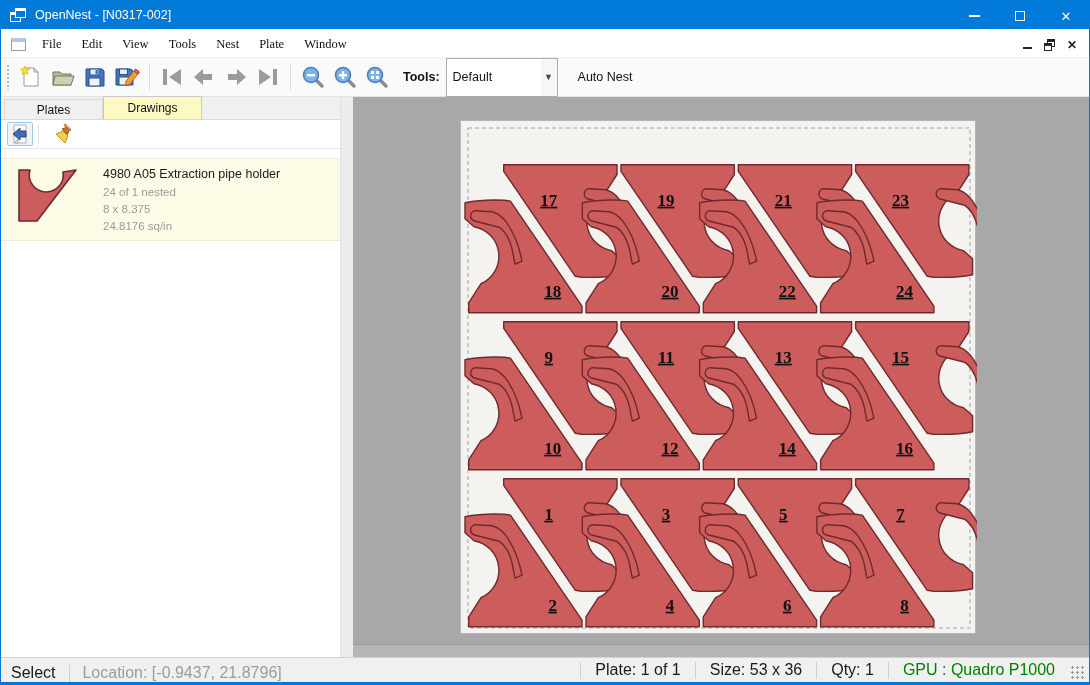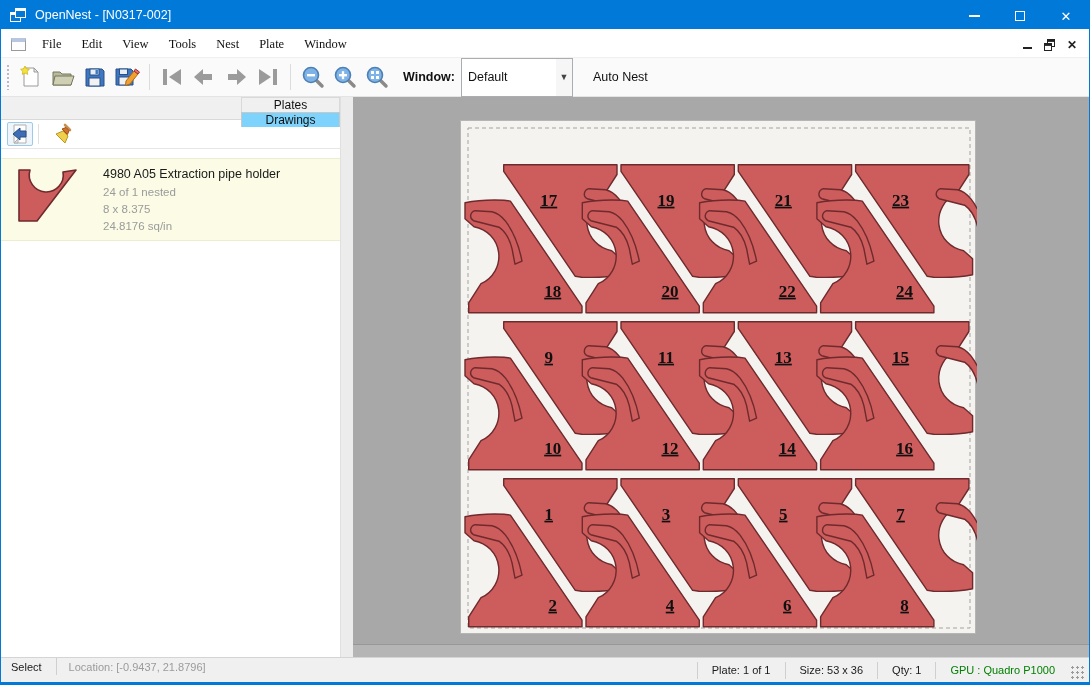--- a/index.html
+++ b/index.html
@@ -32,24 +32,24 @@
         background-size:4px 4px;}
   .tbtn{width:32px;height:32px;display:flex;align-items:center;justify-content:center;border-radius:3px;}
   .tsep{width:1px;height:26px;background:#dcdcdc;margin:0 6px;}
   #engine-label{font-weight:bold;font-size:12.5px;margin:0 6px 0 10px;color:#111;}
   #engine-combo{width:112px;height:39px;border:1px solid #abadb3;background:#fff;display:flex;align-items:center;font-size:12.5px;}
   #engine-combo .val{flex:1;padding-left:6px;color:#111;}
   #engine-combo .arrow{width:16px;height:100%;display:flex;align-items:center;justify-content:center;color:#444;font-size:9px;background:#f6f6f6;}
   #auto-nest{font-size:12.5px;margin-left:12px;padding:4px 8px;border-radius:3px;color:#111;}
   
   #left-panel{position:absolute;left:0;top:96px;width:340px;bottom:27px;background:#fff;border-right:1px solid #e0e0e0;}
-  #tabstrip{position:absolute;left:0;top:0;width:100%;height:23px;background:#f0f0f0;border-bottom:1px solid #d9d9d9;display:flex;align-items:flex-end;flex-direction:column;}
+  #tabstrip{position:absolute;left:0;top:0;width:100%;height:23px;background:#f0f0f0;border-bottom:1px solid #d9d9d9;display:flex;align-items:flex-end;}
   .tab{width:99px;height:20px;display:flex;align-items:center;justify-content:center;font-size:12px;color:#111;
        border:1px solid #d9d9d9;border-bottom:none;background:#f0f0f0;margin-left:3px;}
-  .tab.active{height:23px;background:#7dd3fc;border-color:#c8c8c8;margin-left:0;position:relative;z-index:2;}
+  .tab.active{height:23px;background:#fef9c3;border-color:#c8c8c8;margin-left:0;position:relative;z-index:2;}
   #panel-toolbar{position:absolute;left:0;top:23px;width:100%;height:29px;background:#fff;border-bottom:1px solid #e6e6e6;display:flex;align-items:center;}
   .ptbtn{width:26px;height:24px;margin-left:6px;display:flex;align-items:center;justify-content:center;border-radius:2px;}
   .ptbtn.framed{border:1px solid #9ecae8;background:#eef6fc;}
   .ptsep{width:1px;height:20px;background:#e0e0e0;margin:0 5px;}
   #drawing-item{position:absolute;left:0;top:61px;width:100%;height:83px;background:#fbfbe6;
                 border-top:1px solid #ededd2;border-bottom:1px solid #ededd2;display:flex;}
   #thumb{margin:8px 0 0 14px;}
   #item-text{margin-left:22px;margin-top:6px;}
   #item-title{font-size:12.5px;font-weight:normal;color:#1a1a1a;line-height:19px;}
   .item-line{font-size:11.5px;color:#9b9b9b;line-height:17px;}
@@ -57,21 +57,21 @@
   #canvas{position:absolute;left:352px;top:96px;right:0;bottom:27px;background:var(--canvas);}
   #splitter{position:absolute;left:340px;top:96px;width:12px;bottom:27px;background:#ececec;}
   #hscroll{position:absolute;left:0;bottom:0;width:100%;height:13px;background:#b5b5b5;border-top:1px solid #979797;}
   #plate{position:absolute;left:107px;top:23px;width:516px;height:514px;background:#f4f3f0;border:1px solid #b5b5b5;}
   #plate svg{position:absolute;left:0;top:0;}
   .part{fill:var(--part-fill);stroke:var(--part-stroke);stroke-width:1.4;stroke-linejoin:round;}
   .pnum{font-family:"Liberation Serif",serif;font-weight:bold;font-size:17px;fill:#101010;
         text-anchor:middle;text-decoration:underline;}
   
   #statusbar{position:absolute;left:0;bottom:2px;width:100%;height:25px;background:#f0f0f0;
-             border-top:1px solid #d4d4d4;display:flex;align-items:flex-start;font-size:11px;color:#1a1a1a;}
+             border-top:1px solid #d4d4d4;display:flex;align-items:flex-end;font-size:16px;color:#1a1a1a;}
   #status-left{display:flex;align-items:center;}
   #status-mode{padding:0 14px 0 10px;}
   .ssep{width:1px;height:17px;background:#cfcfcf;}
   #status-loc{padding:0 12px;color:#9b9b9b;}
   #status-right{margin-left:auto;display:flex;align-items:center;height:100%;}
   .sitem{padding:0 14px;border-left:1px solid #cfcfcf;height:17px;display:flex;align-items:center;}
   #status-gpu{color:var(--gpu);}
   #grip-dots{width:14px;height:14px;margin:6px 4px 0 2px;
              background-image:radial-gradient(circle,#9a9a9a 1px,transparent 1.3px);
              background-size:5px 5px;background-position:bottom right;}
@@ -200,21 +200,21 @@
     <div class="tbtn">
       <svg width="24" height="24">
           <line x1="14" y1="14" x2="21" y2="21" stroke="#8a8a8a" stroke-width="3.5" stroke-linecap="round"></line>
           <circle cx="10" cy="10" r="7.5" fill="#7fb2e5" stroke="#4d7fb5" stroke-width="1.6"></circle>
           <rect x="6" y="6" width="3" height="3" fill="#fff"></rect>
           <rect x="11" y="6" width="3" height="3" fill="#fff"></rect>
           <rect x="6" y="11" width="3" height="3" fill="#fff"></rect>
           <rect x="11" y="11" width="3" height="3" fill="#fff"></rect>
         </svg>
     </div>
-    <span id="engine-label">Window:</span>
+    <span id="engine-label">Tools:</span>
     <div id="engine-combo">
       <span class="val">Default</span>
       <span class="arrow">▼</span>
     </div>
     <div id="auto-nest">Auto Nest</div>
   </div>
 
   <div id="left-panel">
     <div id="tabstrip">
       <div class="tab">Plates</div>

